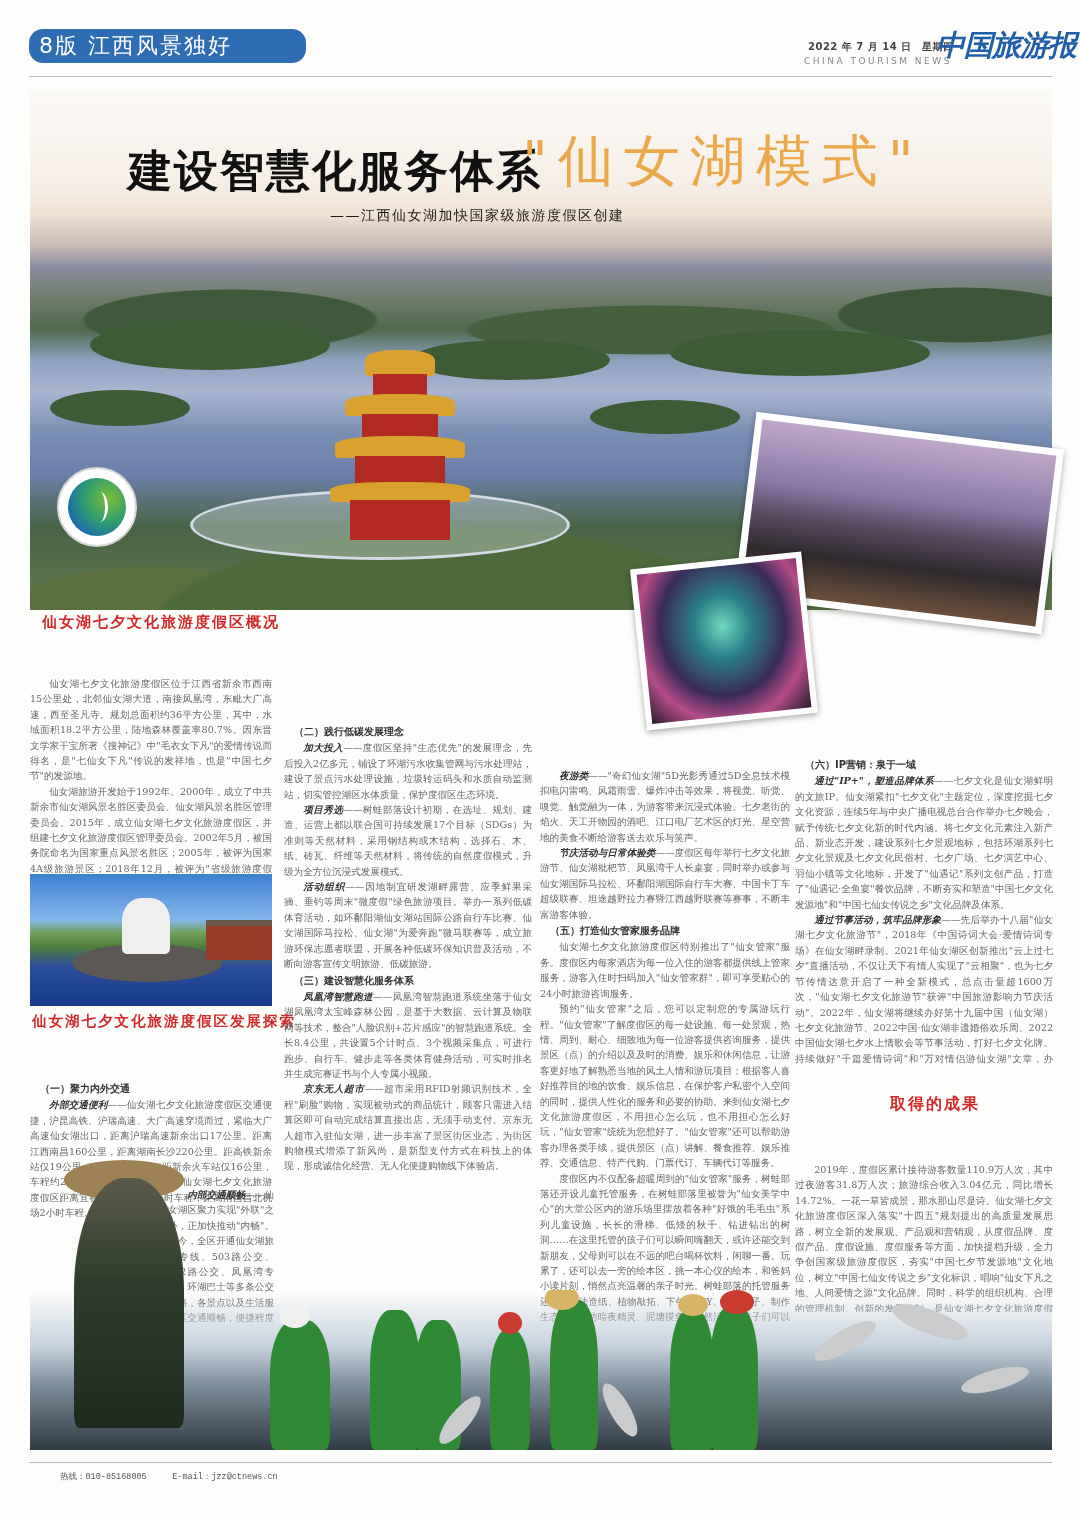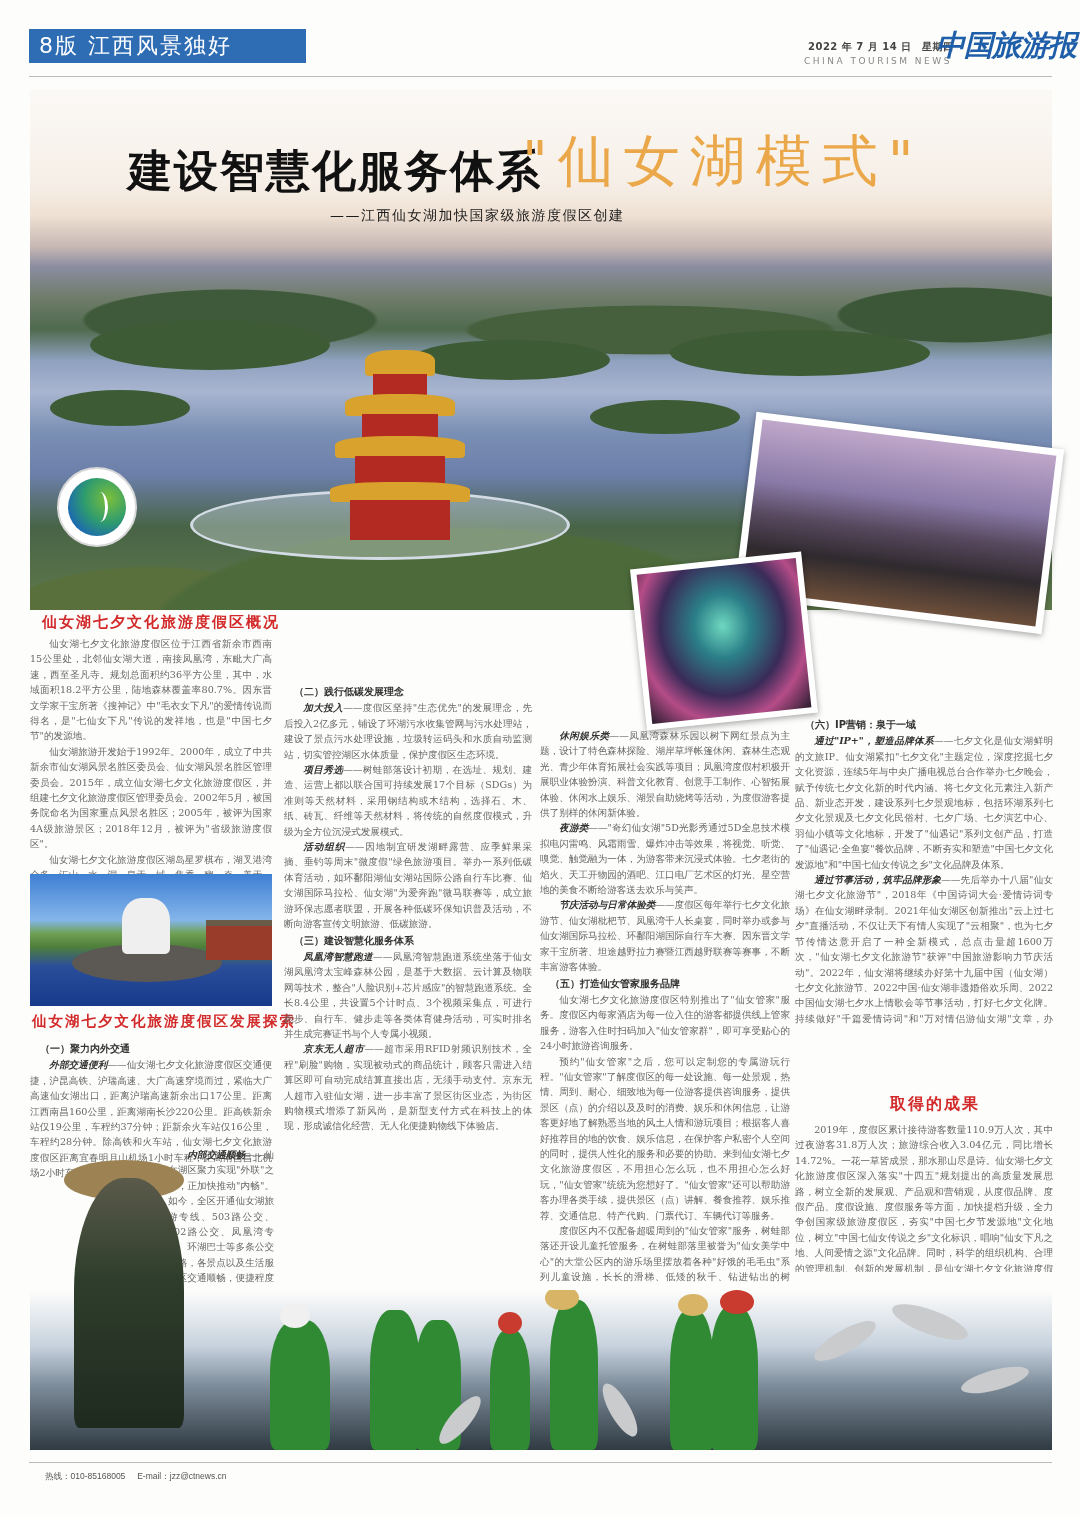--- a/index.html
+++ b/index.html
@@ -1,21 +1,21 @@
 <!DOCTYPE html>
 <html><head>
 <meta charset="utf-8">
 <style>
   * { box-sizing: border-box; margin: 0; padding: 0; }
   html, body { width: 1080px; height: 1517px; background: #fdfdfb; overflow: hidden; }
   body { position: relative; font-family: "DejaVu Serif", "Liberation Serif", serif; color: #555; }
 
   
   .sec-tag { position: absolute; left: 29px; top: 29px; width: 277px; height: 34px; background: #2e6db4; color: #fff;
-    font-family: "DejaVu Sans", sans-serif; font-size: 22px; line-height: 34px; padding-left: 10px; letter-spacing: 2px; }
+    font-family: "DejaVu Sans", sans-serif; font-size: 22px; line-height: 34px; padding-left: 10px; letter-spacing: 2px; border-radius: 14px; }
   .head-rule { position: absolute; left: 29px; right: 28px; top: 76px; height: 1px; background: #bbb; }
   .dateline { position: absolute; left: 808px; top: 40px; font-family: "DejaVu Sans", sans-serif; font-size: 10px; color: #444; letter-spacing: 0.5px; font-weight: bold; }
   .enname { position: absolute; left: 804px; top: 56px; font-family: "DejaVu Sans", sans-serif; font-size: 9px; color: #888; letter-spacing: 2.5px; }
   .masthead { position: absolute; left: 936px; top: 26px; font-family: "DejaVu Serif", serif; font-style: italic; font-size: 29px; color: #1f5ea8; font-weight: bold; letter-spacing: -1px; }
 
   
   .hero { position: absolute; left: 30px; top: 90px; width: 1022px; height: 520px;
     background: linear-gradient(180deg, #fbf9f6 0%, #f6efe7 18%, #efe1d3 24%, #c9b9b5 30%, #8b8da0 34%, #6f7c6a 40%, #4f6a4e 46%, #8ea1bf 52%, #a9b5d0 58%, #7a8fb4 66%, #6c7faa 74%, #486446 84%, #5f7a4c 100%); overflow: hidden; }
   .hero .hills1 { position: absolute; left: 0; top: 170px; width: 1022px; height: 120px;
     background: radial-gradient(ellipse 240px 50px at 200px 60px, #3f5a3a 60%, transparent 62%),
@@ -44,40 +44,40 @@
   
   .photo-a { position: absolute; left: 744px; top: 430px; width: 310px; height: 186px; background: #fff; padding: 7px; transform: rotate(7deg); box-shadow: 0 2px 6px rgba(0,0,0,0.35); }
   .photo-a .pic { width: 100%; height: 100%; background: linear-gradient(180deg, #bfa7c9 0%, #8a7aa8 35%, #57485e 55%, #2f2a2e 75%, #6d4f3a 100%); }
   .photo-b { position: absolute; left: 638px; top: 560px; width: 172px; height: 162px; background: #fff; padding: 6px; transform: rotate(-6deg); box-shadow: 0 2px 6px rgba(0,0,0,0.35); }
   .photo-b .pic { width: 100%; height: 100%; background: radial-gradient(ellipse at 50% 40%, #6fd8c0 0%, #2b7f88 25%, #3a2b58 55%, #b54c88 75%, #2a1d2e 100%); }
 
   
   .h-red { position: absolute; font-family: "DejaVu Serif", serif; font-weight: bold; color: #d22a2a; letter-spacing: 2px; text-align: center; }
   .h-sub { font-family: "DejaVu Sans", sans-serif; font-weight: bold; color: #333; font-size: 10px; display: block; margin: 1px 0 1px 10px; }
 
-  .col { position: absolute; font-size: 9.6px; line-height: 15.4px; color: #666; text-align: justify; }
+  .col { position: absolute; font-size: 9.6px; line-height: 15.4px; color: #666; text-align: justify; margin-top: 40px; }
   .col p { text-indent: 2em; }
   .col p b { color: #333; font-style: italic; }
 
   .photo-c { position: absolute; left: 30px; top: 874px; width: 242px; height: 132px; background: linear-gradient(180deg, #3f7fd3 0%, #84b6ea 35%, #6fa054 45%, #4f7f3a 55%, #2b4e9a 70%, #173a8a 100%); overflow: hidden; }
   .photo-c .fountain { position: absolute; left: 42px; top: 70px; width: 150px; height: 38px; background: #5c5854; border-radius: 50%; }
   .photo-c .statue { position: absolute; left: 92px; top: 24px; width: 48px; height: 56px; background: #efefef; border-radius: 40% 40% 10% 10%; }
   .photo-c .bldg { position: absolute; left: 176px; top: 46px; width: 66px; height: 40px; background: #9a3c2a; border-top: 6px solid #6a5a4a; }
 
   
   .fishing { position: absolute; left: 30px; top: 1290px; width: 1022px; height: 160px;
     background: linear-gradient(180deg, rgba(255,255,255,0) 0%, #c7d2de 35%, #7d8c9a 60%, #2f3a42 100%); overflow: hidden; }
   .fisher { position: absolute; background: #2f8a33; border-radius: 40% 40% 10% 10%; }
   .hat { position: absolute; border-radius: 50%; background: #d8b566; }
   .fish { position: absolute; background: #c9cbcd; border-radius: 50%; }
   .fisher-big { position: absolute; left: 74px; top: 1178px; width: 110px; height: 250px; background: linear-gradient(180deg, #5b5a4b 0%, #2f3e2c 40%, #1f2a1f 100%); border-radius: 45% 45% 5% 5%; }
   .fisher-hat { position: absolute; left: 64px; top: 1160px; width: 120px; height: 40px; border-radius: 50%; background: #9d8354; }
 
   .foot-rule { position: absolute; left: 29px; right: 28px; top: 1462px; height: 1px; background: #bbb; }
-  .footer { position: absolute; left: 45px; top: 1471px; font-family: Liberation Sans, sans-serif; font-size: 8.5px; color: #555; }
+  .footer { position: absolute; left: 60px; top: 1471px; font-family: Liberation Mono, monospace; font-size: 8.5px; color: #555; }
 </style>
 </head>
 <body>
 
 <div class="sec-tag">8版  江西风景独好</div>
 <div class="dateline">2022 年 7 月 14 日　星期四</div>
 <div class="enname">CHINA  TOURISM  NEWS</div>
 <div class="masthead">中国旅游报</div>
 <div class="head-rule"></div>
 
@@ -148,23 +148,22 @@
   <p><b>加大投入</b><span>——度假区坚持"生态优先"的发展理念，先后投入2亿多元，铺设了环湖污水收集管网与污水处理站，建设了景点污水处理设施，垃圾转运码头和水质自动监测站，切实管控湖区水体质量，保护度假区生态环境。</span></p>
   <p><b>项目秀选</b><span>——树蛙部落设计初期，在选址、规划、建造、运营上都以联合国可持续发展17个目标（SDGs）为准则等天然材料，采用钢结构或木结构，选择石、木、纸、砖瓦、纤维等天然材料，将传统的自然度假模式，升级为全方位沉浸式发展模式。</span></p>
   <p><b>活动组织</b><span>——因地制宜研发湖畔露营、应季鲜果采摘、垂钓等周末"微度假"绿色旅游项目。举办一系列低碳体育活动，如环鄱阳湖仙女湖站国际公路自行车比赛、仙女湖国际马拉松、仙女湖"为爱奔跑"微马联赛等，成立旅游环保志愿者联盟，开展各种低碳环保知识普及活动，不断向游客宣传文明旅游、低碳旅游。</span></p>
   <span class="h-sub">（三）建设智慧化服务体系</span>
   <p><b>凤凰湾智慧跑道</b><span>——凤凰湾智慧跑道系统坐落于仙女湖凤凰湾太宝峰森林公园，是基于大数据、云计算及物联网等技术，整合"人脸识别+芯片感应"的智慧跑道系统。全长8.4公里，共设置5个计时点、3个视频采集点，可进行跑步、自行车、健步走等各类体育健身活动，可实时排名并生成完赛证书与个人专属小视频。</span></p>
   <p><b>京东无人超市</b><span>——超市采用RFID射频识别技术，全程"刷脸"购物，实现被动式的商品统计，顾客只需进入结算区即可自动完成结算直接出店，无须手动支付。京东无人超市入驻仙女湖，进一步丰富了景区街区业态，为街区购物模式增添了新风尚，是新型支付方式在科技上的体现，形成诚信化经营、无人化便捷购物线下体验店。</span></p>
 
 </div>
 
 <div class="col" style="left:540px;top:728px;width:250px;height:560px;overflow:hidden;">
-  <p><b>休闲娱乐类</b><span>——凤凰湾森林乐园以树下网红景点为主题，设计了特色森林探险、湖岸草坪帐篷休闲、森林生态观光、青少年体育拓展社会实践等项目；凤凰湾度假村积极开展职业体验扮演、科普文化教育、创意手工制作、心智拓展体验、休闲水上娱乐、湖景自助烧烤等活动，为度假游客提供了别样的休闲新体验。</span></p>
   <p><b>夜游类</b><span>——"奇幻仙女湖"5D光影秀通过5D全息技术模拟电闪雷鸣、风霜雨雪、爆炸冲击等效果，将视觉、听觉、嗅觉、触觉融为一体，为游客带来沉浸式体验。七夕老街的焰火、天工开物园的酒吧、江口电厂艺术区的灯光、星空营地的美食不断给游客送去欢乐与笑声。</span></p>
-  <p><b>节庆活动与日常体验类</b><span>——度假区每年举行七夕文化旅游节、仙女湖枇杷节、凤凰湾千人长桌宴，同时举办或参与仙女湖国际马拉松、环鄱阳湖国际自行车大赛、因东晋文学家干宝所著、坦途越野拉力赛暨江西越野联赛等赛事，不断丰富游客体验。</span></p>
+  <p><b>节庆活动与日常体验类</b><span>——度假区每年举行七夕文化旅游节、仙女湖枇杷节、凤凰湾千人长桌宴，同时举办或参与仙女湖国际马拉松、环鄱阳湖国际自行车大赛、中国卡丁车超级联赛、坦途越野拉力赛暨江西越野联赛等赛事，不断丰富游客体验。</span></p>
   <span class="h-sub">（五）打造仙女管家服务品牌</span>
   <p>仙女湖七夕文化旅游度假区特别推出了"仙女管家"服务。度假区内每家酒店为每一位入住的游客都提供线上管家服务，游客入住时扫码加入"仙女管家群"，即可享受贴心的24小时旅游咨询服务。</p>
   <p>预约"仙女管家"之后，您可以定制您的专属游玩行程。"仙女管家"了解度假区的每一处设施、每一处景观，热情、周到、耐心、细致地为每一位游客提供咨询服务，提供景区（点）的介绍以及及时的消费、娱乐和休闲信息，让游客更好地了解熟悉当地的风土人情和游玩项目；根据客人喜好推荐目的地的饮食、娱乐信息，在保护客户私密个人空间的同时，提供人性化的服务和必要的协助。来到仙女湖七夕文化旅游度假区，不用担心怎么玩，也不用担心怎么好玩，"仙女管家"统统为您想好了。"仙女管家"还可以帮助游客办理各类手续，提供景区（点）讲解、餐食推荐、娱乐推荐、交通信息、特产代购、门票代订、车辆代订等服务。</p>
   <p>度假区内不仅配备超暖周到的"仙女管家"服务，树蛙部落还开设儿童托管服务，在树蛙部落里被誉为"仙女美学中心"的大堂公区内的游乐场里摆放着各种"好饿的毛毛虫"系列儿童设施，长长的滑梯、低矮的秋千、钻进钻出的树洞……在这里托管的孩子们可以瞬间嗨翻天，或许还能交到新朋友，父母则可以在不远的吧台喝杯饮料，闲聊一番。玩累了，还可以去一旁的绘本区，挑一本心仪的绘本，和爸妈小读片刻，悄然点亮温馨的亲子时光。树蛙部落的托管服务还提供古法造纸、植物敲拓、下午茶DIY、采集种子、制作生态瓶、探访暗夜精灵、泥塘摸鱼等自然活动，孩子们可以跟随管家的步伐，去一一探索。</p>
 </div>
 
 <div class="col" style="left:795px;top:716px;width:258px;height:310px;overflow:hidden;">
   <span class="h-sub">（六）IP营销：泉于一域</span>
   <p><b>通过"IP+"，塑造品牌体系</b><span>——七夕文化是仙女湖鲜明的文旅IP。仙女湖紧扣"七夕文化"主题定位，深度挖掘七夕文化资源，连续5年与中央广播电视总台合作举办七夕晚会，赋予传统七夕文化新的时代内涵。将七夕文化元素注入新产品、新业态开发，建设系列七夕景观地标，包括环湖系列七夕文化景观及七夕文化民俗村、七夕广场、七夕演艺中心、羽仙小镇等文化地标，开发了"仙遇记"系列文创产品，打造了"仙遇记·全鱼宴"餐饮品牌，不断夯实和塑造"中国七夕文化发源地"和"中国七仙女传说之乡"文化品牌及体系。</span></p>
   <p><b>通过节事活动，筑牢品牌形象</b><span>——先后举办十八届"仙女湖七夕文化旅游节"，2018年《中国诗词大会·爱情诗词专场》在仙女湖畔录制。2021年仙女湖区创新推出"云上过七夕"直播活动，不仅让天下有情人实现了"云相聚"，也为七夕节传情达意开启了一种全新模式，总点击量超1600万次，"仙女湖七夕文化旅游节"获评"中国旅游影响力节庆活动"。2022年，仙女湖将继续办好第十九届中国（仙女湖）七夕文化旅游节、2022中国·仙女湖非遗婚俗欢乐周、2022中国仙女湖七夕水上情歌会等节事活动，打好七夕文化牌。持续做好"千篇爱情诗词"和"万对情侣游仙女湖"文章，办好"渔玩节"、卡丁车联赛、路亚黄金联赛等节庆赛事，筑牢七夕文化IP品牌。</span></p>

